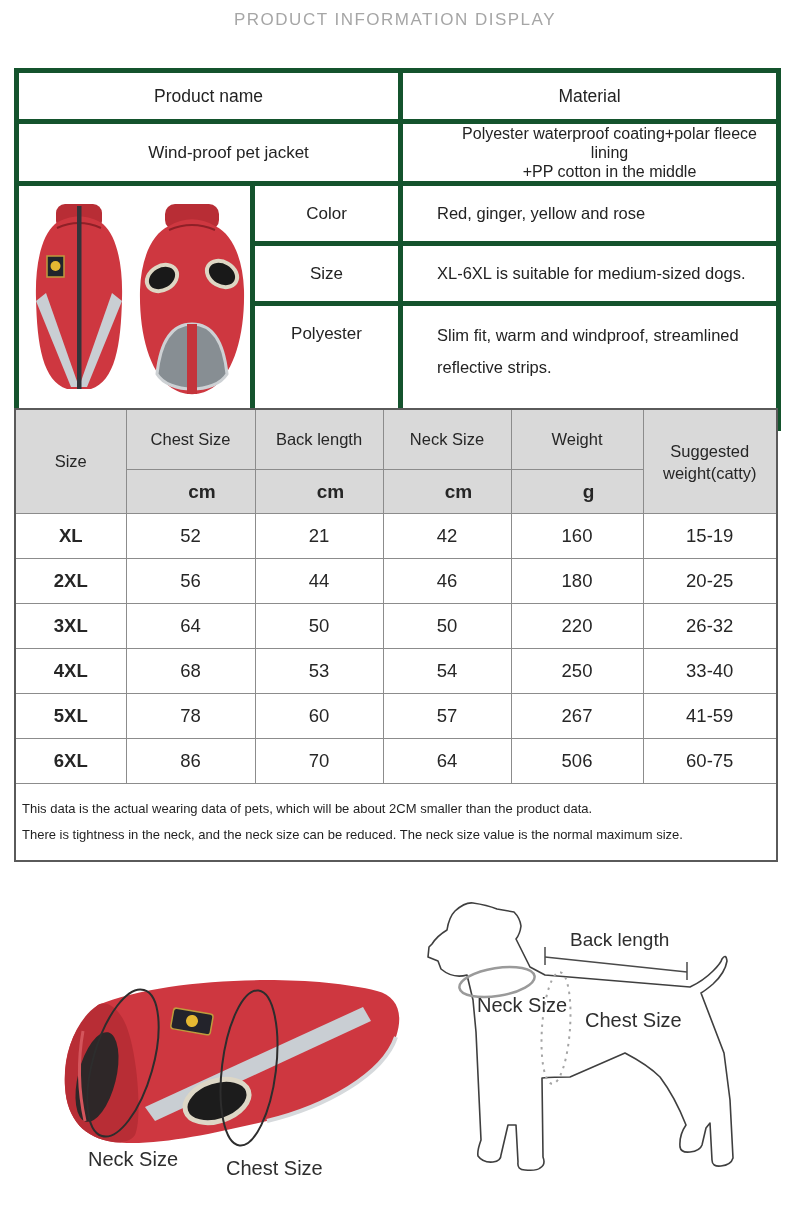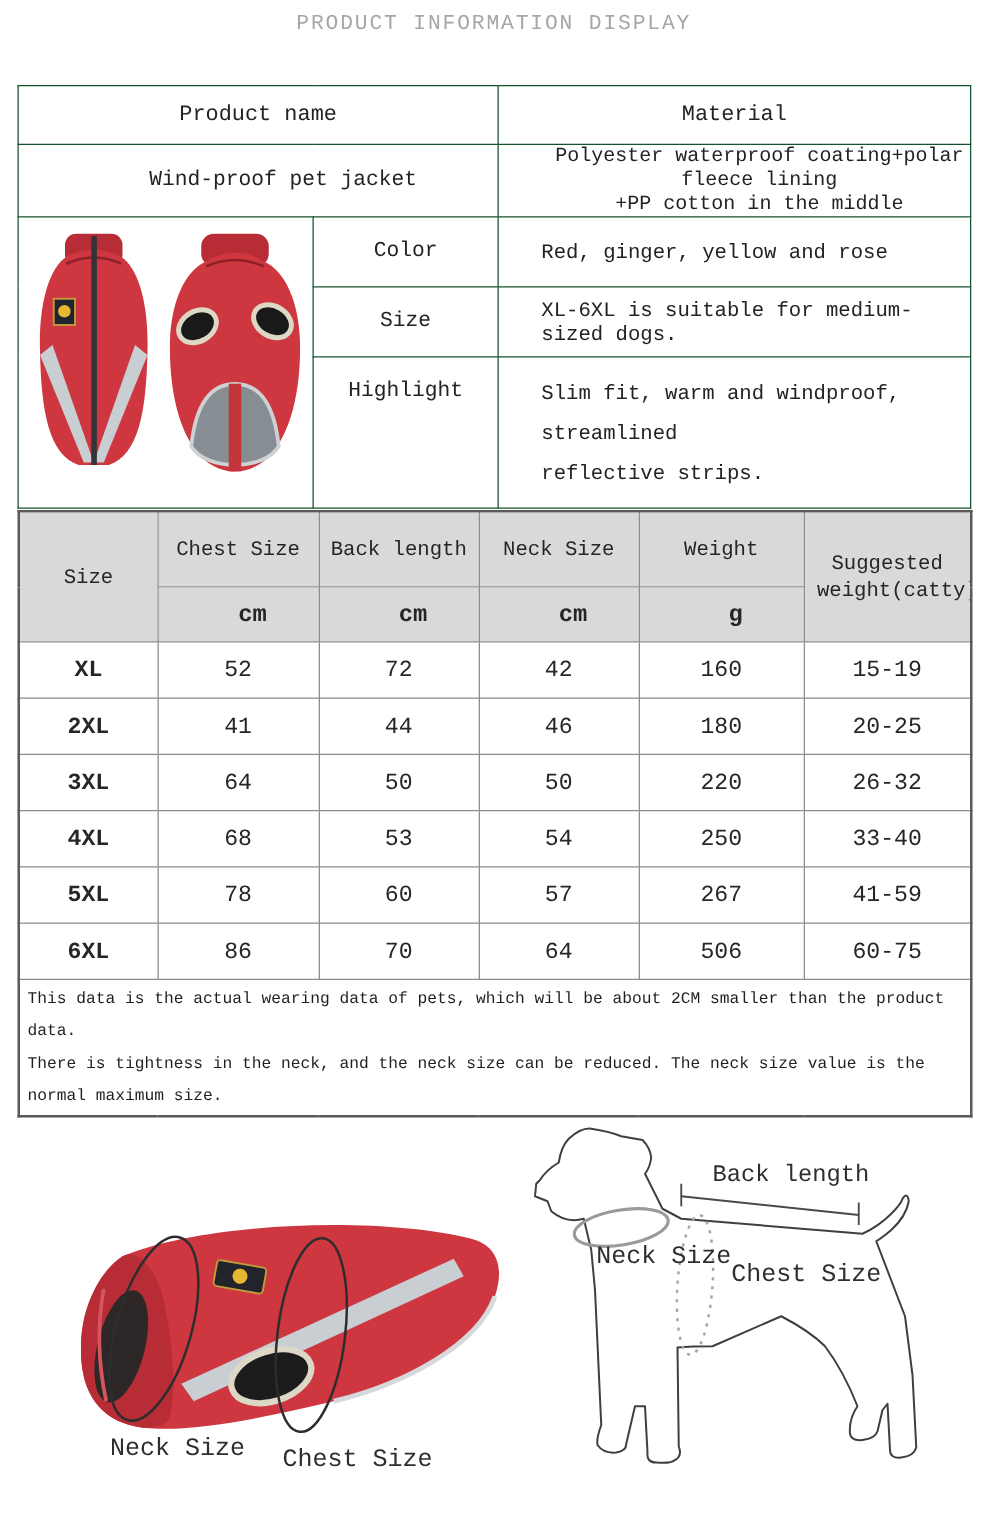--- a/index.html
+++ b/index.html
@@ -1,24 +1,24 @@
 <!DOCTYPE html>
 <html><head>
 <meta charset="utf-8">
 <style>
   html,body{margin:0;padding:0;background:#fff;}
   .page{position:relative;width:790px;height:1217px;background:#ffffff;overflow:hidden;
-        font-family:Liberation Mono, monospace;color:#232323;}
+        font-family:Liberation Sans, sans-serif;color:#232323;}
   .title{position:absolute;top:10px;left:0;width:100%;text-align:center;
          font-size:17px;letter-spacing:1.5px;color:#a6a6a6;font-weight:400;}
 
   
   table{border-collapse:collapse;table-layout:fixed;}
   .info-table{position:absolute;left:14px;top:68px;width:762px;}
-  .info-table td{border:1px solid #14532d;text-align:center;vertical-align:middle;
+  .info-table td{border:5px solid #14532d;text-align:center;vertical-align:middle;
                  font-size:17px;color:#232323;padding:0;overflow:hidden;}
   .info-table .r1 td{height:46px;font-size:17.5px;}
   .info-table .r2 td{height:40px;padding-left:40px;}
   .info-table .mat{font-size:16px;line-height:19px;}
   .info-table .row-color td{height:55px;}
   .info-table .row-size td{height:55px;}
   .info-table .row-high td{height:102px;}
   .info-table .lbl{font-size:17px;}
   .info-table .val{text-align:left;padding-left:34px;font-size:16.5px;}
   .info-table .top{vertical-align:top;}
@@ -92,21 +92,21 @@
         </svg>
       </td>
       <td class="lbl">Color</td>
       <td class="val">Red, ginger, yellow and rose</td>
     </tr>
     <tr class="row-size">
       <td class="lbl">Size</td>
       <td class="val">XL-6XL is suitable for medium-sized dogs.</td>
     </tr>
     <tr class="row-high">
-      <td class="lbl top">Highlight</td>
+      <td class="lbl top">Polyester</td>
       <td class="val top">
         <span>Slim fit, warm and windproof, streamlined</span><br>
         <span>reflective strips.</span>
       </td>
     </tr>
   </tbody>
     </table>
 
   <table class="size-table">
     <colgroup>
@@ -130,28 +130,28 @@
         <td>cm</td>
         <td>cm</td>
         <td>cm</td>
         <td>g</td>
       </tr>
     </thead>
     <tbody>
       <tr class="data">
         <td class="szc">XL</td>
         <td>52</td>
-        <td>72</td>
+        <td>21</td>
         <td>42</td>
         <td>160</td>
         <td>15-19</td>
       </tr>
       <tr class="data">
         <td class="szc">2XL</td>
-        <td>41</td>
+        <td>56</td>
         <td>44</td>
         <td>46</td>
         <td>180</td>
         <td>20-25</td>
       </tr>
       <tr class="data">
         <td class="szc">3XL</td>
         <td>64</td>
         <td>50</td>
         <td>50</td>

